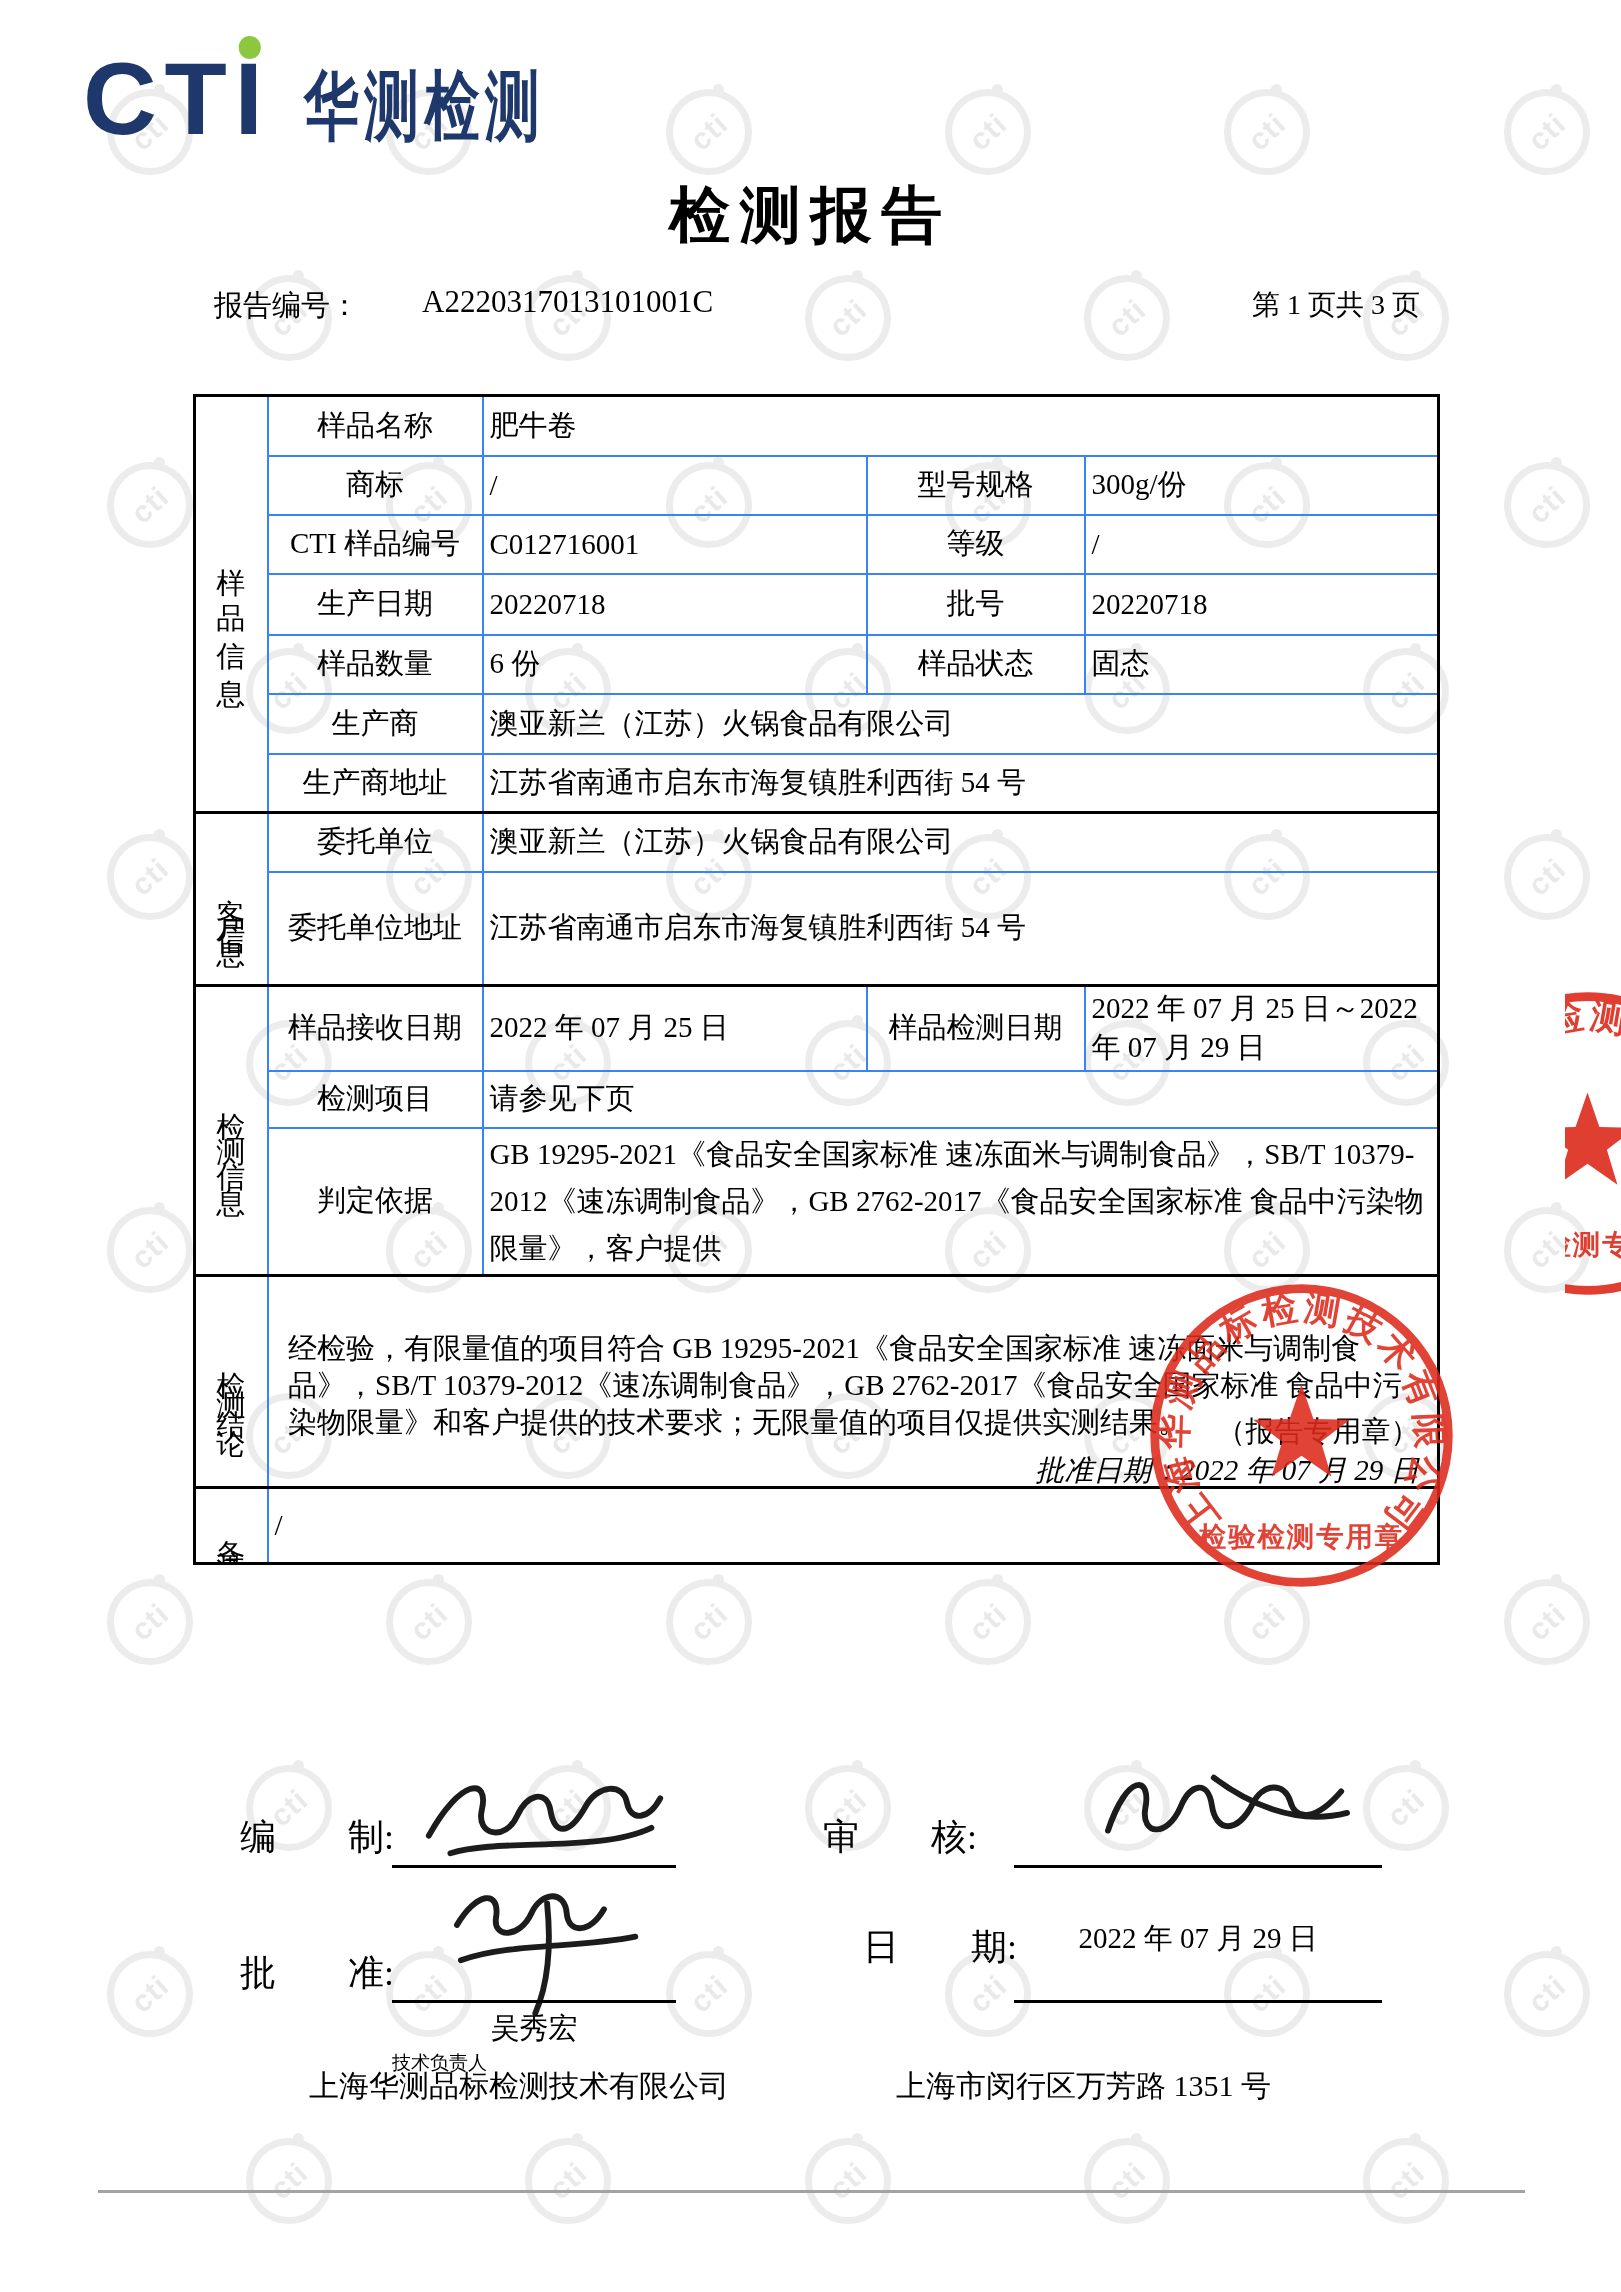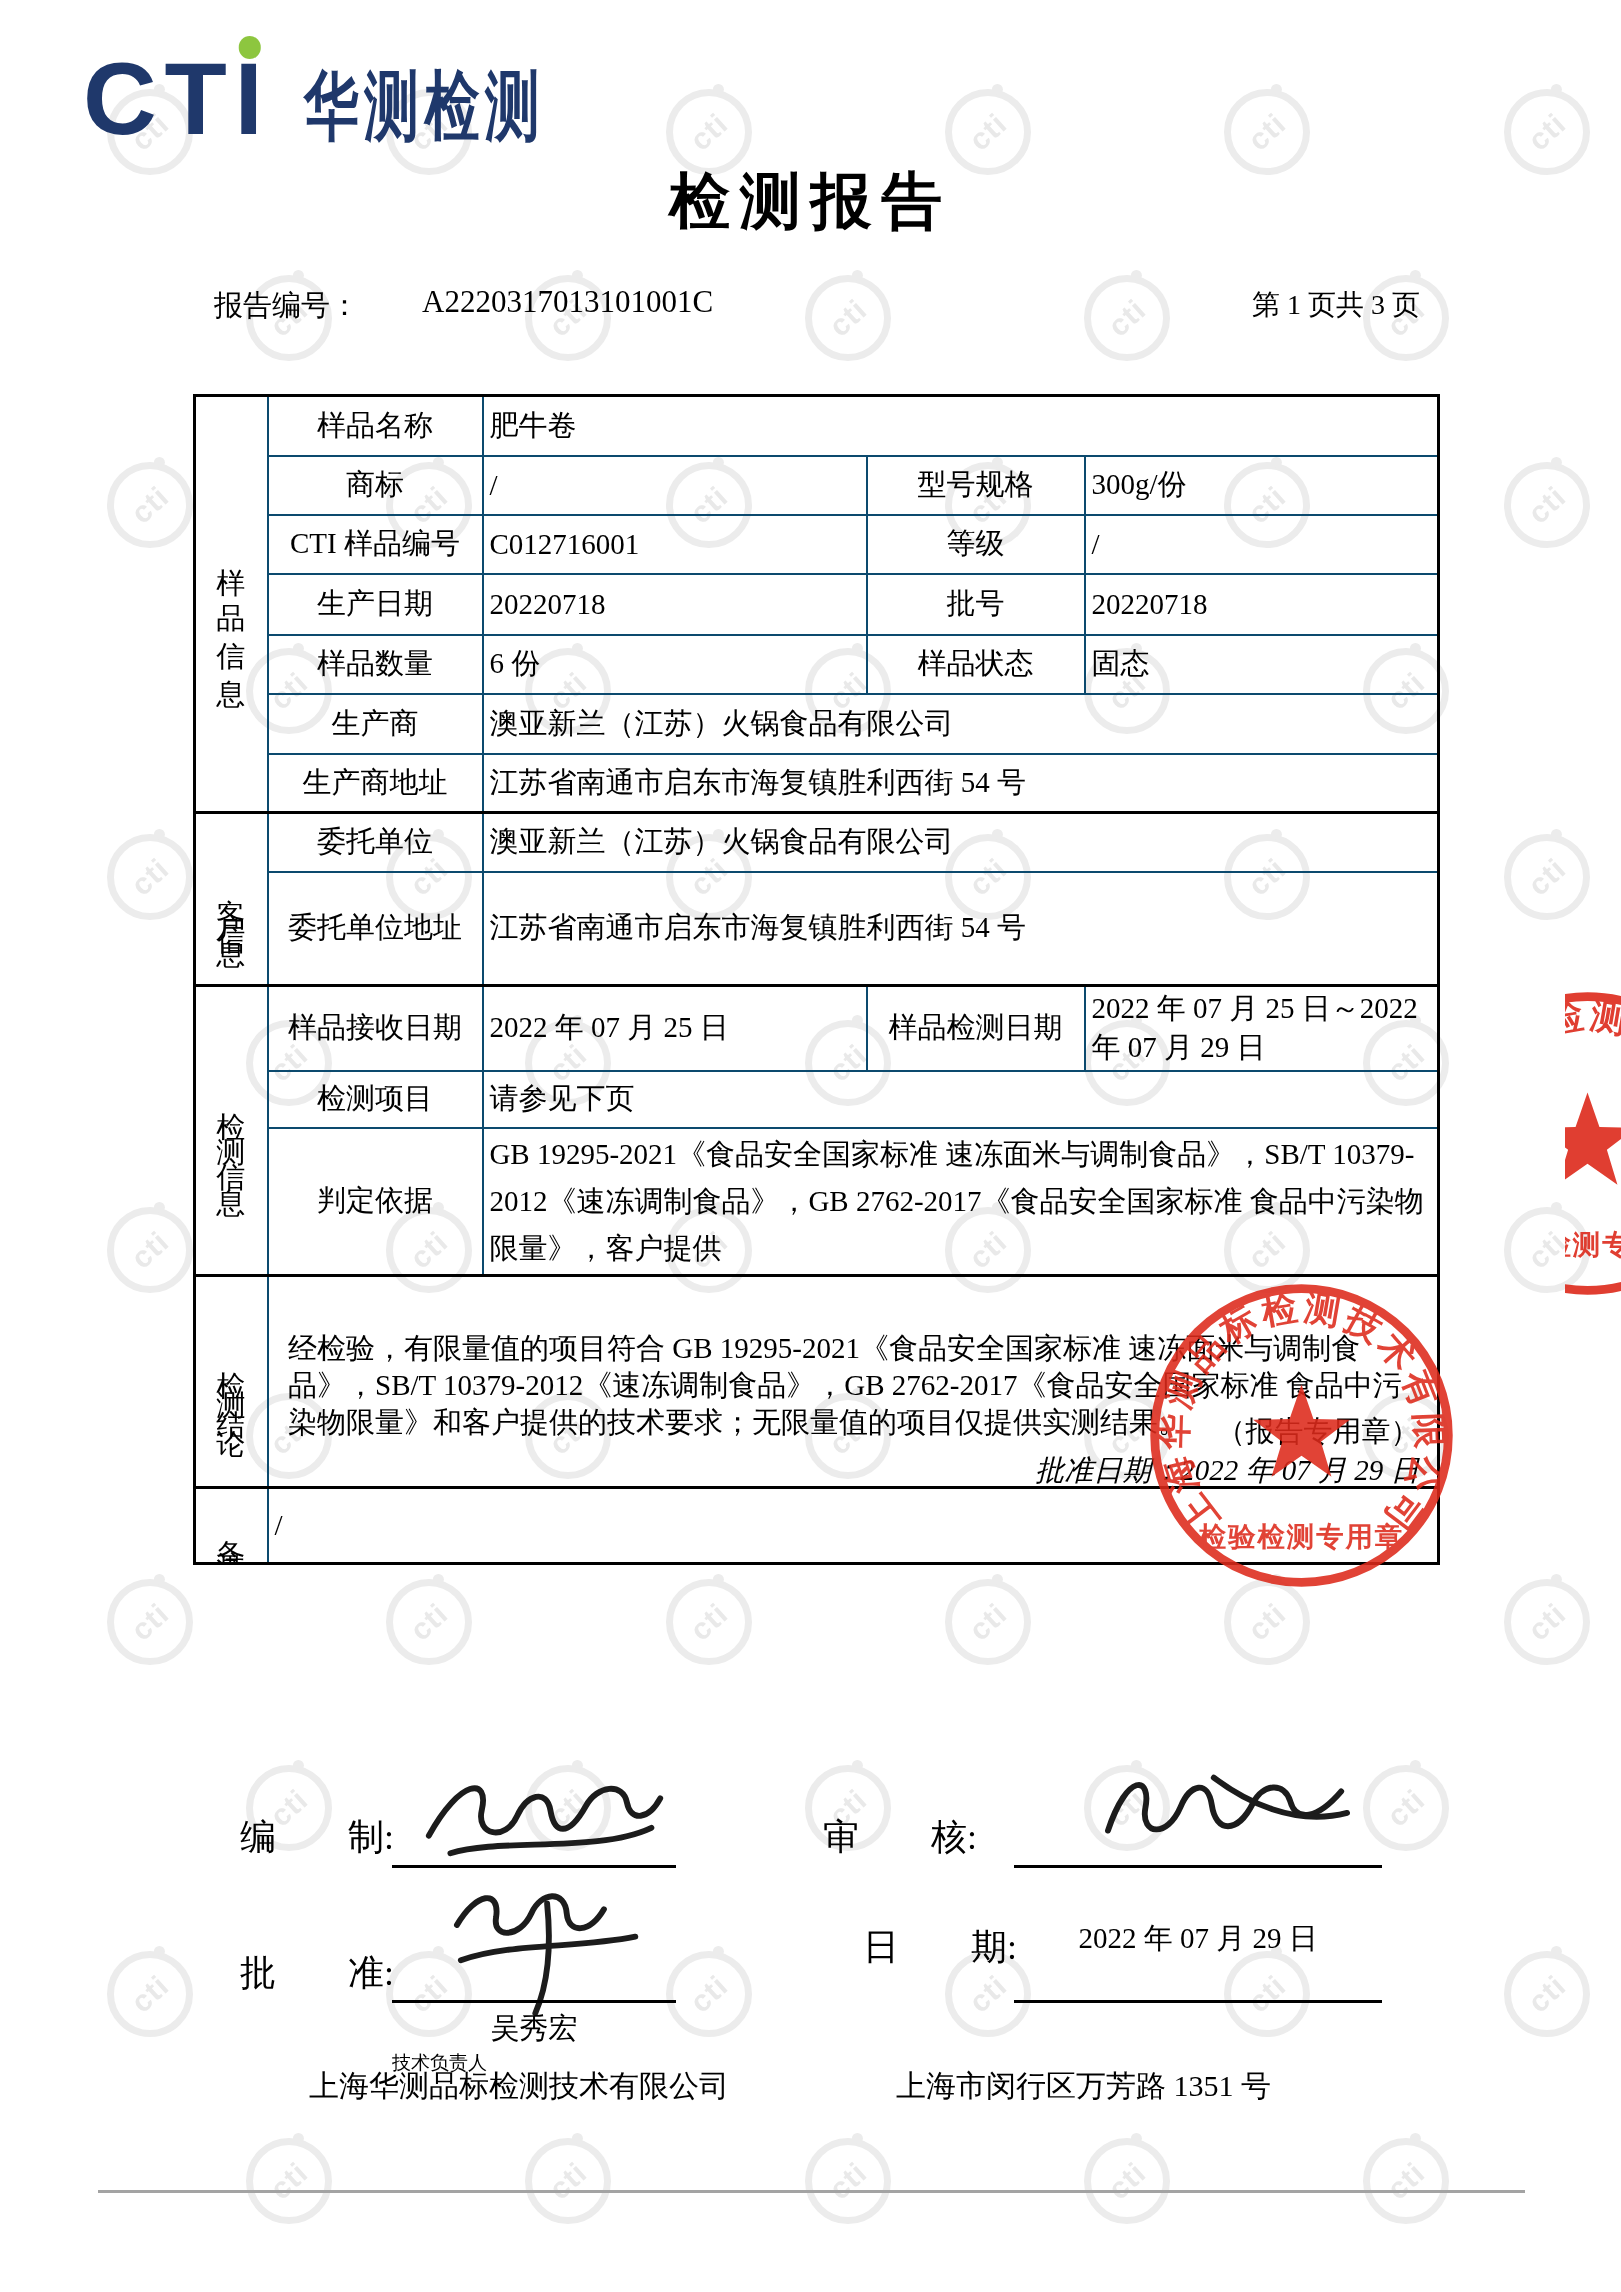--- a/index.html
+++ b/index.html
@@ -22,29 +22,29 @@
   .logo{position:absolute;left:83px;top:51px;display:flex;align-items:flex-end;}
   .cti-word{font-family:"Liberation Sans",sans-serif;font-weight:800;font-size:102px;
       line-height:.95;color:#1f386b;letter-spacing:7.8px;}
   .cti-i{position:relative;}
   .dot{position:absolute;top:-5.9px;left:42%;transform:translateX(-50%);
       width:22.5px;height:22.5px;border-radius:50%;background:#8dc63f;}
   .brand-zh{display:inline-block;transform:scaleX(.72);transform-origin:left bottom;
       font-family:"Liberation Sans",sans-serif;font-weight:800;font-size:76px;line-height:1;
       color:#1f386b;letter-spacing:7.8px;margin-left:33px;margin-bottom:3.9px;white-space:nowrap;}
   
-  .title{position:absolute;left:0;right:0;top:161px;text-align:center;
+  .title{position:absolute;left:0;right:0;top:175px;text-align:center;
       font-size:61px;font-weight:bold;letter-spacing:9.8px;}
   .meta-label{position:absolute;left:214px;top:286px;font-size:29px;}
   .meta-value{position:absolute;left:422px;top:284px;font-size:31px;}
   .meta-page{position:absolute;left:1252px;top:286px;font-size:28px;}
   
   table.report{position:absolute;left:193px;top:394px;border-collapse:collapse;
       table-layout:fixed;width:1243px;border:3.9px solid #000;}
-  table.report td{border:2px solid #0c4a6e;font-size:29px;vertical-align:middle;
+  table.report td{border:2px solid #3b82f6;font-size:29px;vertical-align:middle;
       padding:2px 5.9px;overflow:hidden;}
   tr.sec>td{border-top:3.9px solid #000;}
   td.lbl{text-align:center;}
   td.val{text-align:left;padding-left:15.7px;padding-right:11.8px;}
   td.seccell{text-align:center;padding:0;}
   .vlabel{writing-mode:vertical-rl;text-orientation:upright;display:inline-block;}
   .vl-sample{letter-spacing:37px;padding-top:37px;}
   .vl-client{letter-spacing:13.7px;padding-top:13.7px;}
   .vl-test{letter-spacing:25.5px;padding-top:25.5px;}
   .vl-concl{letter-spacing:19.6px;padding-top:19.6px;}

